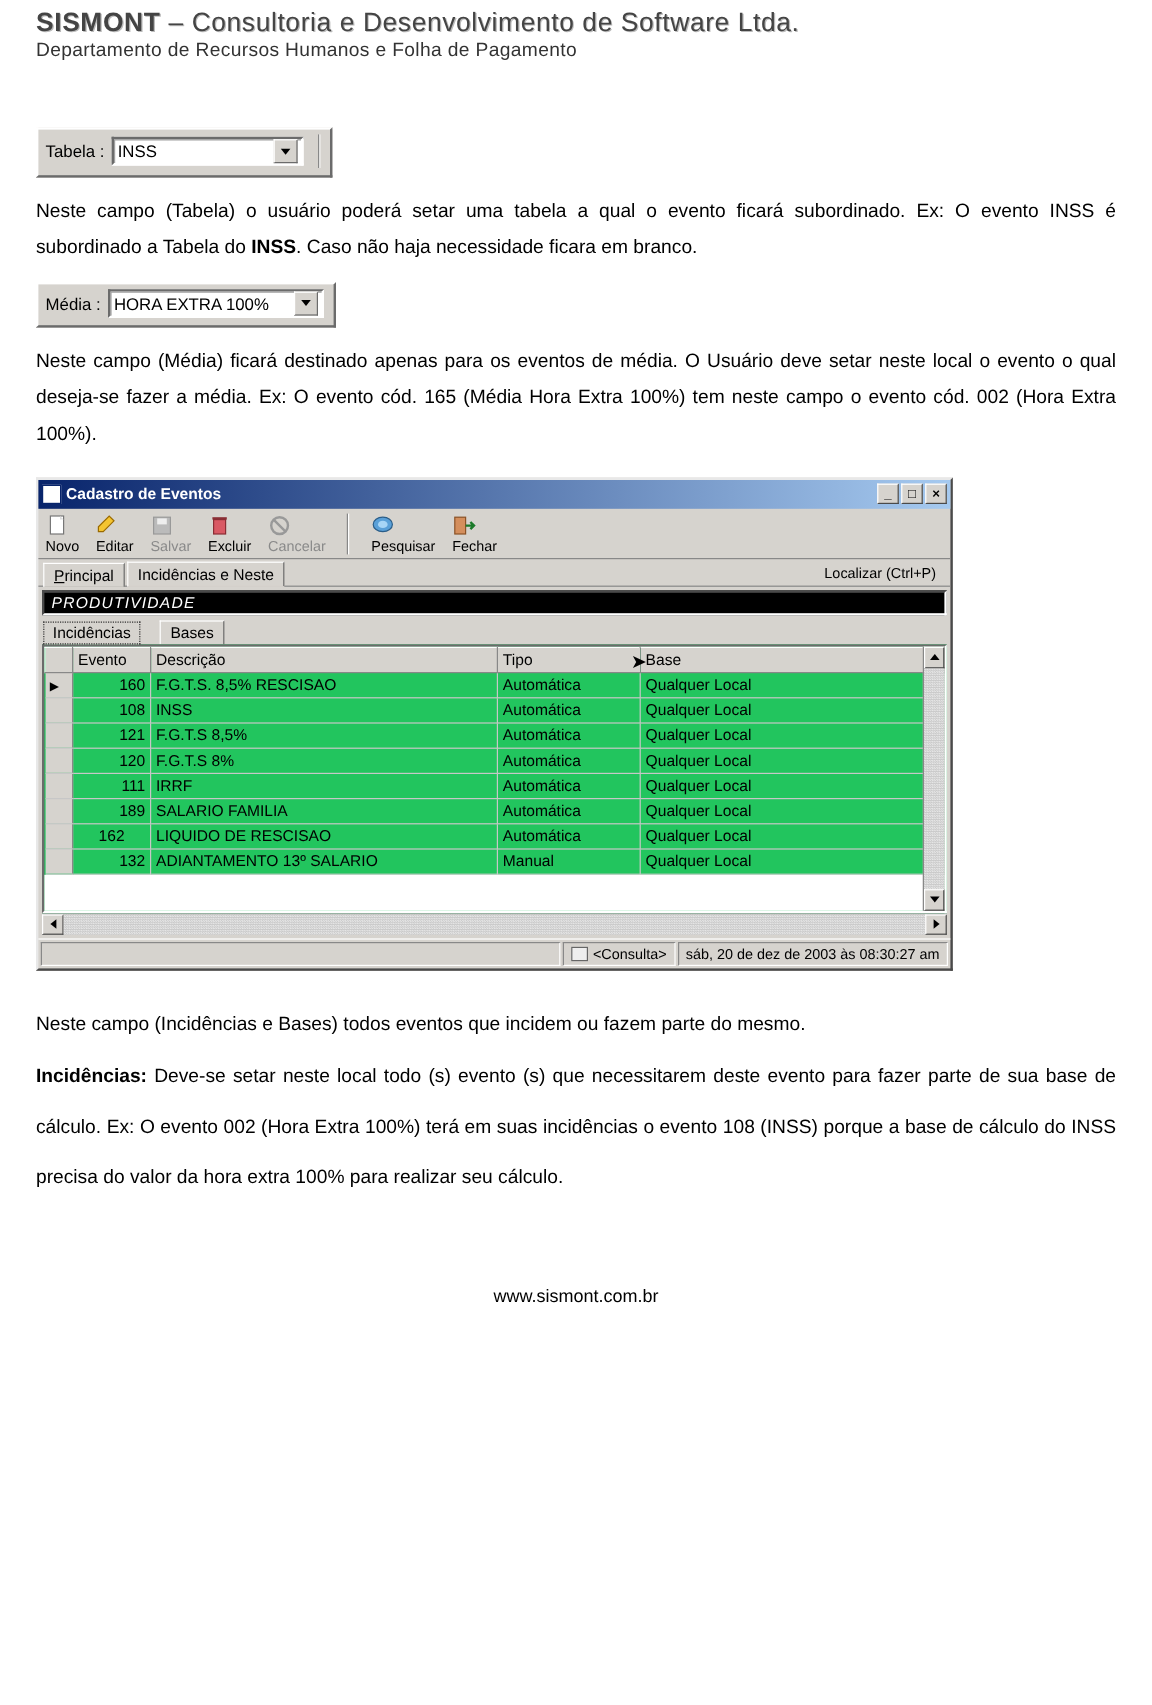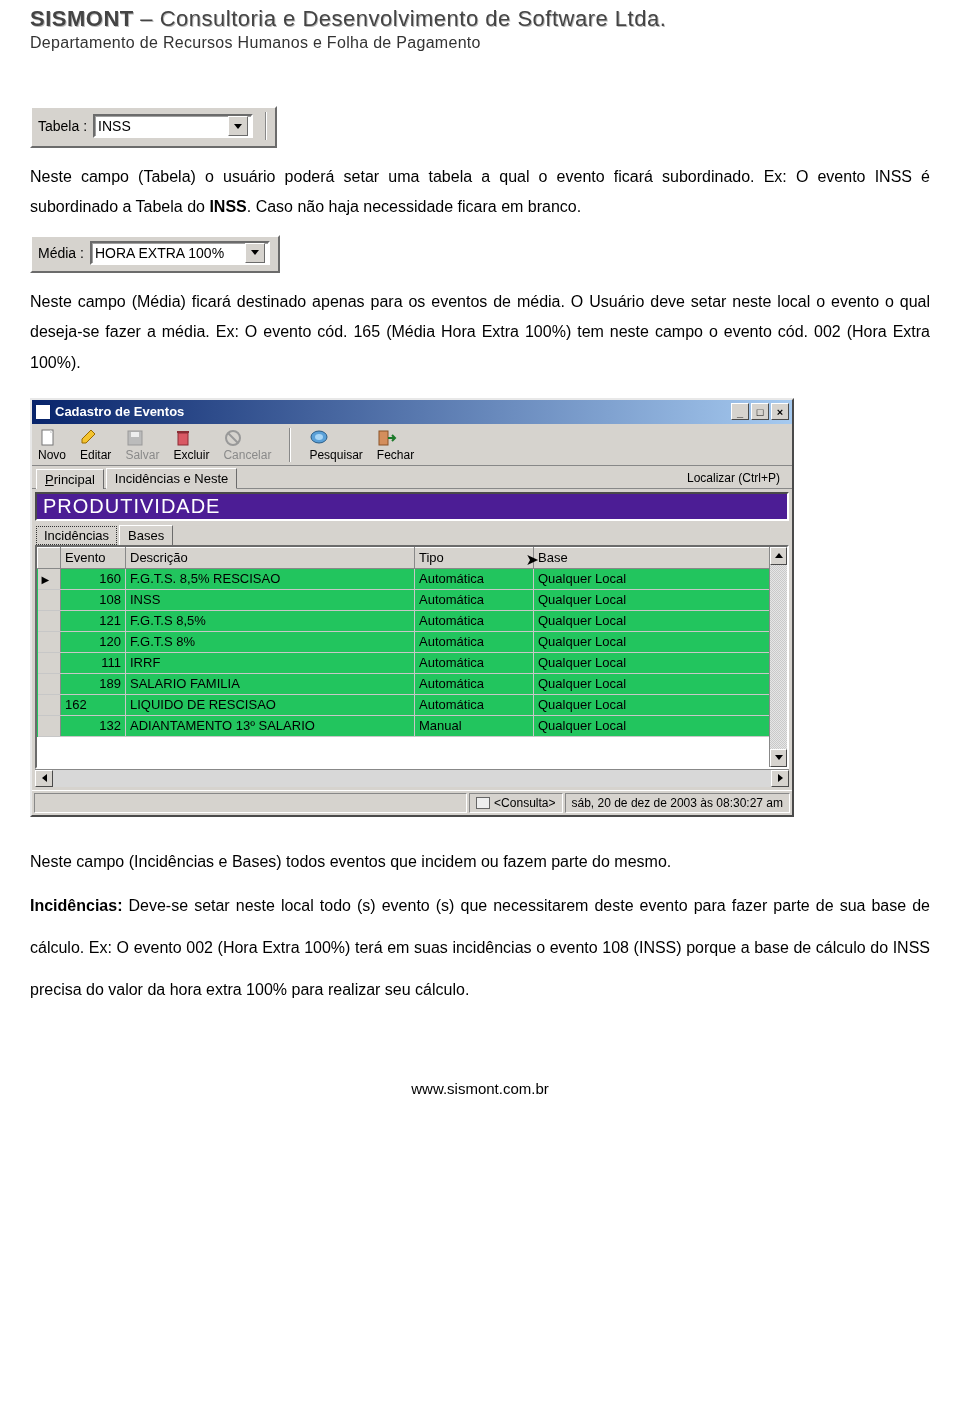--- a/index.html
+++ b/index.html
@@ -156,30 +156,30 @@
     border-bottom:1px solid #d6d3ce;
     z-index:2;
   }
   .tabstrip .localizar {
     margin-left:auto; font-size:12px; color:#000;
     padding-bottom:3px; padding-right:8px;
   }
 
   .bigfield {
     margin:3px 3px 0 3px;
-    background:#4c1d95;
+    background:#000000;
     color:#fff;
-    font-family: "Arial Black", Arial; letter-spacing:1px;
-    font-size:20px; padding:1px 6px;
+    font-family: "Arial Black", Arial; font-style:italic; letter-spacing:1px;
+    font-size:13px; padding:1px 6px;
     border:2px solid #4a4a4a;
     border-right-color:#fff; border-bottom-color:#fff;
   }
 
   .subtabs {
-    display:flex; gap:2px; padding:4px 4px 0; align-items:flex-end;
+    display:flex; gap:16px; padding:4px 4px 0; align-items:flex-end;
     margin-bottom:1px;
   }
 
   .grid-wrap {
     margin:0 3px;
     border:2px solid #fff;
     border-top-color:#6b6b6b; border-left-color:#6b6b6b;
     background:#22c55e;
     position:relative;
   }
@@ -416,21 +416,21 @@
             </tr>
             <tr>
               <td class="selcol"></td>
               <td style="text-align:right">189</td>
               <td>SALARIO FAMILIA</td>
               <td>Automática</td>
               <td>Qualquer Local</td>
             </tr>
             <tr>
               <td class="selcol"></td>
-              <td style="text-align:left">162</td>
+              <td style="text-align:center">162</td>
               <td>LIQUIDO DE RESCISAO</td>
               <td>Automática</td>
               <td>Qualquer Local</td>
             </tr>
             <tr>
               <td class="selcol"></td>
               <td style="text-align:right">132</td>
               <td>ADIANTAMENTO 13º SALARIO</td>
               <td>Manual</td>
               <td>Qualquer Local</td>

